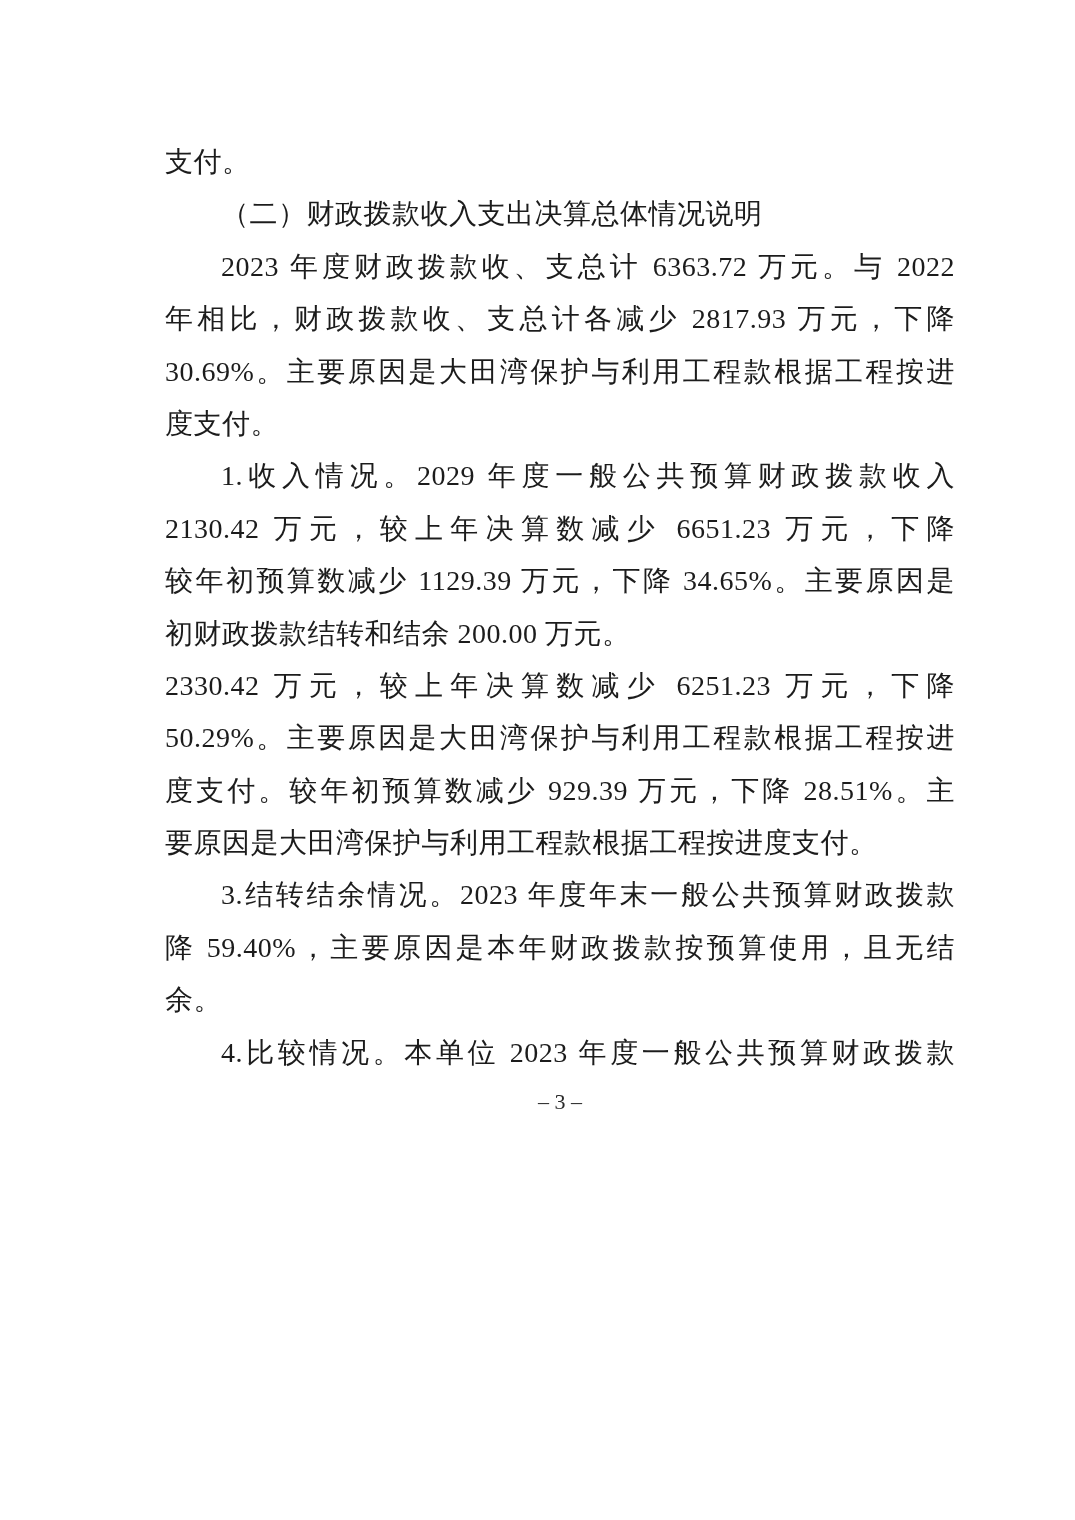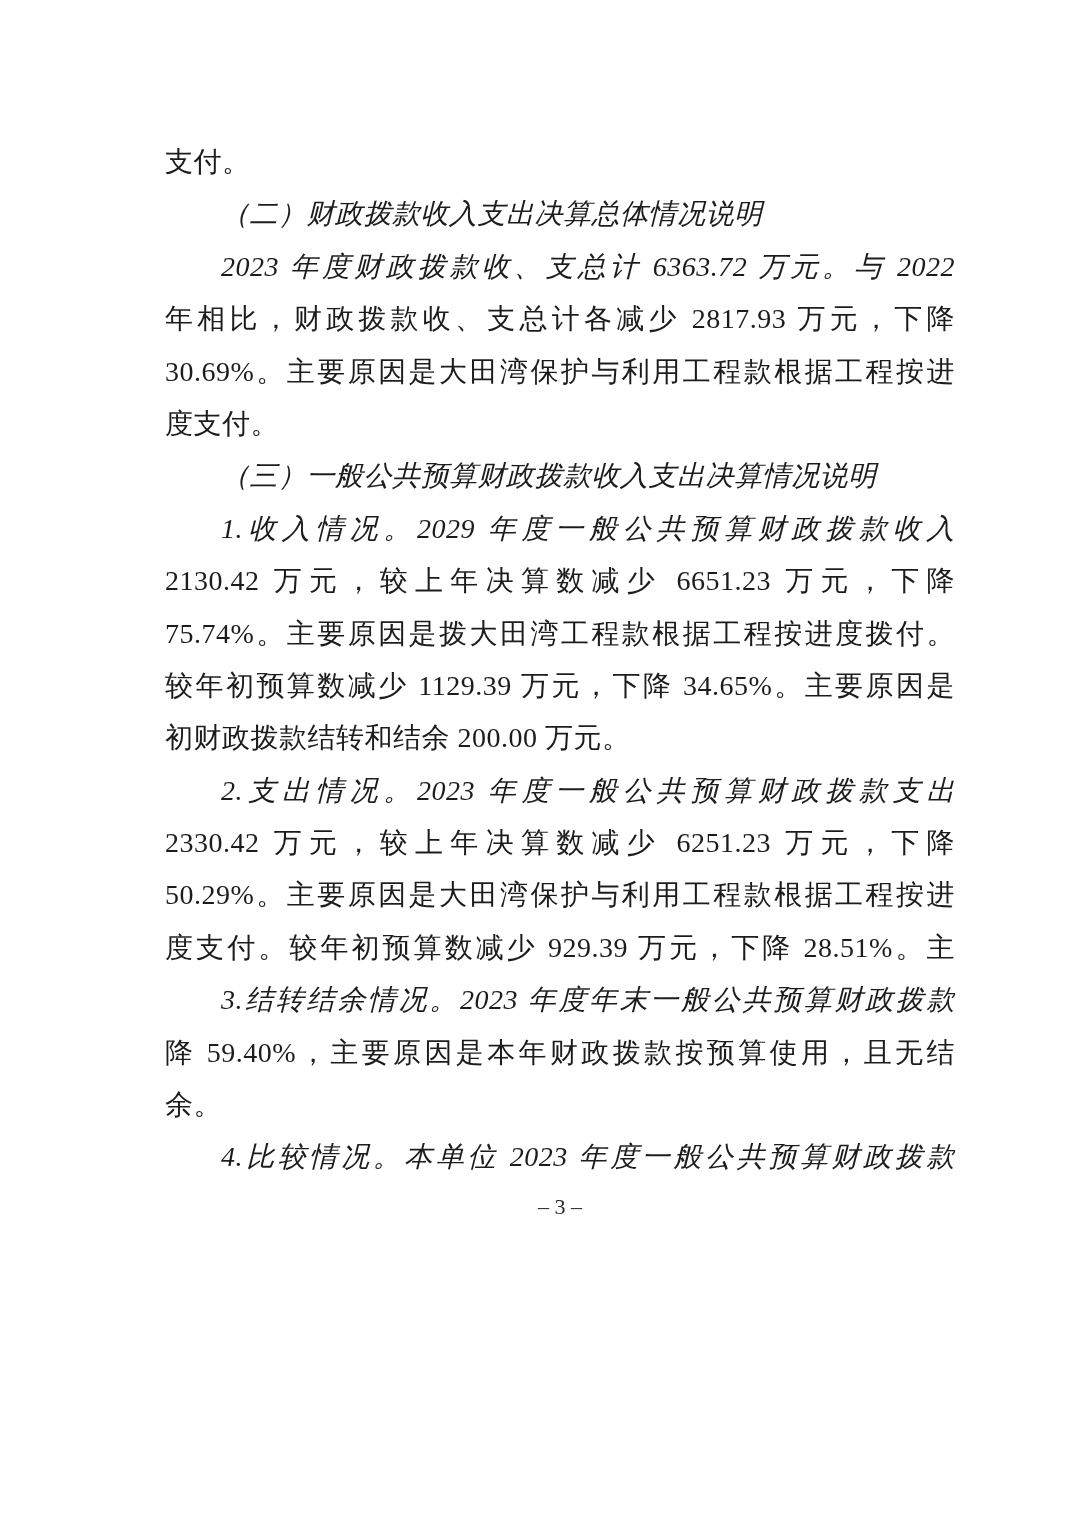--- a/index.html
+++ b/index.html
@@ -21,48 +21,45 @@
     letter-spacing: 0.5px;
     white-space: normal;
     overflow: hidden;
   }
   .ln.just {
     text-align: justify;
     text-align-last: justify;
   }
   .ln.ind {
     text-indent: 2em;
-    font-style: italic;
   }
   .page-number {
     margin-top: 8px;
     text-align: center;
     font-size: 22px;
     line-height: 30px;
     color: #2a2a2a;
   }
 </style>
 </head>
 <body>
 
 <div class="page">
   <div class="ln">支付。</div>
   <div class="ln ind">（二）财政拨款收入支出决算总体情况说明</div>
   <div class="ln ind just">2023 年度财政拨款收、支总计 6363.72 万元。与 2022</div>
   <div class="ln just">年相比，财政拨款收、支总计各减少 2817.93 万元，下降</div>
   <div class="ln just">30.69%。主要原因是大田湾保护与利用工程款根据工程按进</div>
   <div class="ln">度支付。</div>
-  <div class="ln ind">（三）一般公共预算财政拨款收入支出决算情况说明</div>
   <div class="ln ind just">1.收入情况。2029 年度一般公共预算财政拨款收入</div>
   <div class="ln just">2130.42 万元，较上年决算数减少 6651.23 万元，下降</div>
-  <div class="ln just">75.74%。主要原因是拨大田湾工程款根据工程按进度拨付。</div>
   <div class="ln just">较年初预算数减少 1129.39 万元，下降 34.65%。主要原因是</div>
   <div class="ln">初财政拨款结转和结余 200.00 万元。</div>
-  <div class="ln ind just">2.支出情况。2023 年度一般公共预算财政拨款支出</div>
   <div class="ln just">2330.42 万元，较上年决算数减少 6251.23 万元，下降</div>
   <div class="ln just">50.29%。主要原因是大田湾保护与利用工程款根据工程按进</div>
   <div class="ln just">度支付。较年初预算数减少 929.39 万元，下降 28.51%。主</div>
+  <div class="ln">要原因是大田湾保护与利用工程款根据工程按进度支付。</div>
   <div class="ln ind just">3.结转结余情况。2023 年度年末一般公共预算财政拨款</div>
   <div class="ln just">降 59.40%，主要原因是本年财政拨款按预算使用，且无结</div>
   <div class="ln">余。</div>
   <div class="ln ind just">4.比较情况。本单位 2023 年度一般公共预算财政拨款</div>
   <div class="page-number">– 3 –</div>
 </div>
 
 </body></html>

